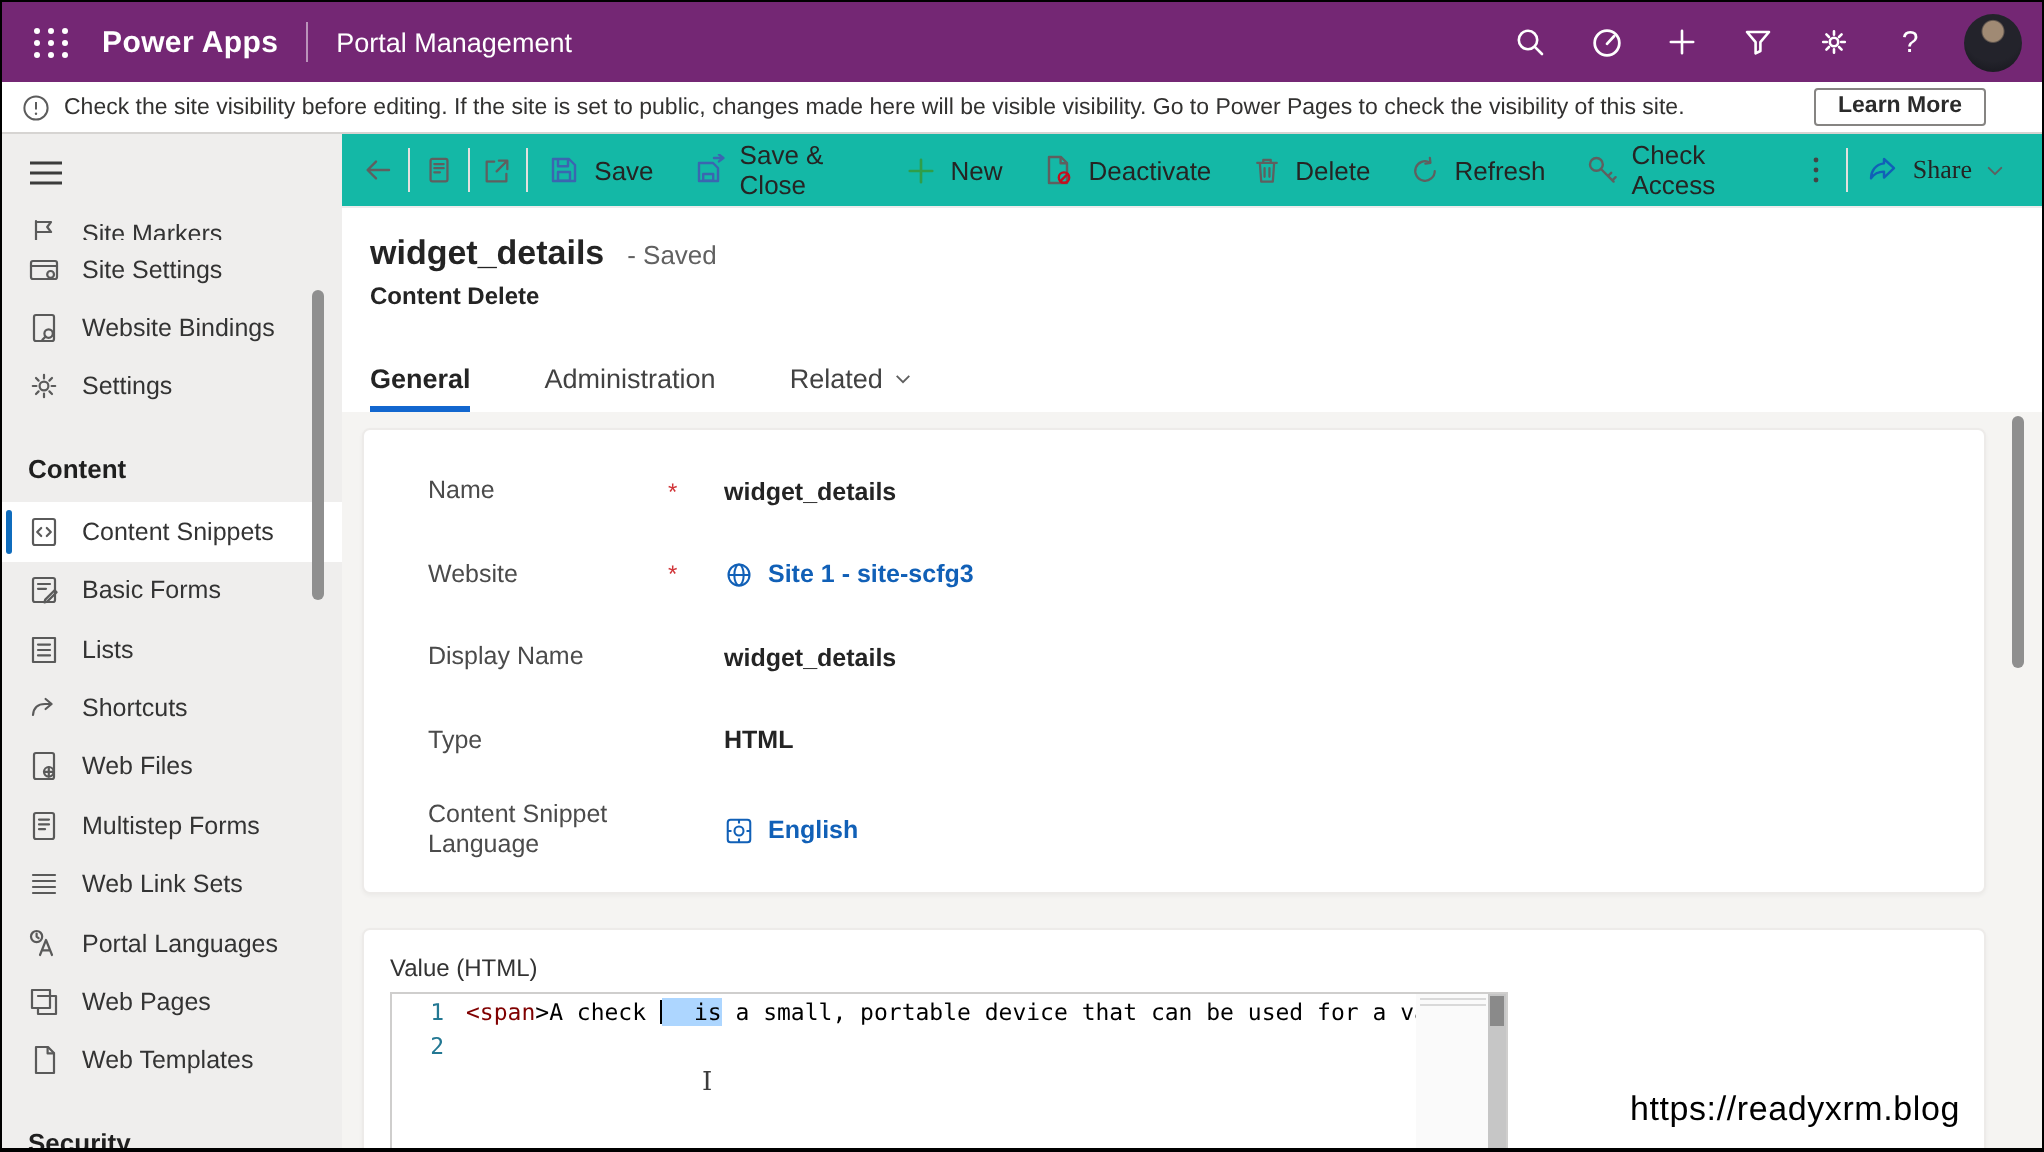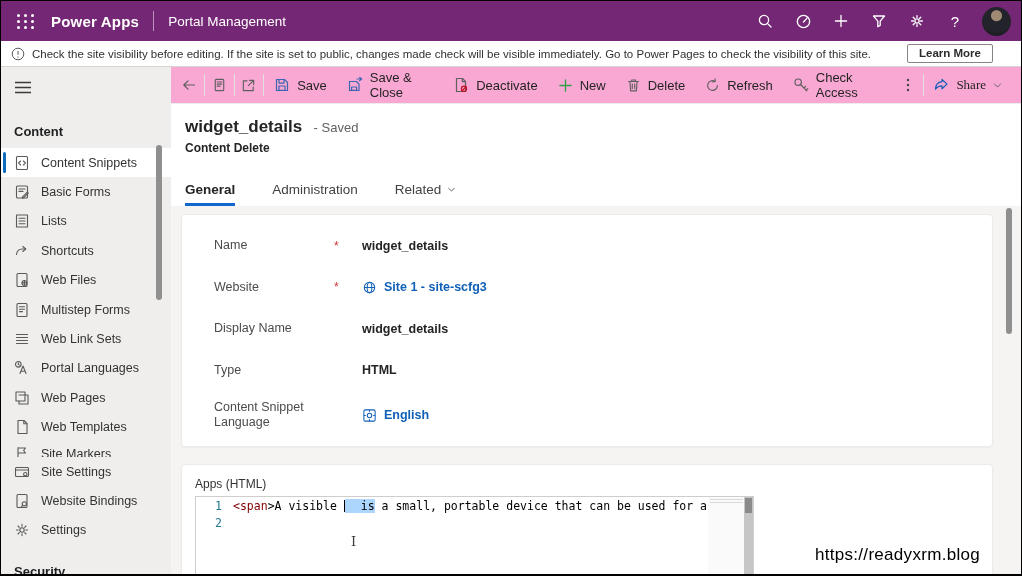--- a/index.html
+++ b/index.html
@@ -42,21 +42,21 @@
   .nav-item .nico svg { stroke:#5a5a5a; fill:none; stroke-width:1.1; stroke-linecap:round; stroke-linejoin:round; }
   .nav-item.cut { height:15px; overflow:hidden; align-items:flex-end; }
   .nav-item.cut .nlabel, .nav-item.cut .nico { transform:translateY(4px); }
   .nav-item.selected { background:#fff; }
   .nav-item.selected::before { content:""; position:absolute; left:2px; top:4px; bottom:4px; width:3px;
                                background:#0f6cbd; border-radius:2px; }
   .nav-header { font-size:13px; font-weight:bold; color:#1f1f1f; padding:19px 0 9px 13px; }
   .sb-scroll { position:absolute; right:9px; top:78px; width:6px; height:155px; background:#8f8f8f; border-radius:3px; }
 
   
-  .main { flex:1; display:flex; flex-direction:column; min-width:0; background:#f9a8d4; }
+  .main { flex:1; display:flex; flex-direction:column; min-width:0; background:#14b8a6; }
 
   
   .cmdbar { height:37px; display:flex; align-items:center; border-bottom:1px solid #ececec;
             padding:0 8px 0 4px; flex:0 0 auto; }
   .cmd { display:flex; align-items:center; height:100%; padding:0 10px; font-size:13px; color:#252423; cursor:pointer; }
   .cmd .cico { margin-right:7px; display:flex; }
   .cmd svg, .iconbtn svg { fill:none; stroke:#5f5f5f; stroke-width:1.2; stroke-linecap:round; stroke-linejoin:round; }
   .iconbtn { width:34px; height:100%; display:flex; align-items:center; justify-content:center; cursor:pointer; }
   .vdiv { width:1px; height:22px; background:#e3e1df; }
   .share .cico svg { stroke:#1160b7; }
@@ -159,34 +159,73 @@
       </div>
     <div class="avatar"></div>
   </div>
 
   <div class="banner">
     <svg width="14" height="14" viewBox="0 0 14 14" style="fill:none;stroke:#5c5c5c;stroke-width:1;">
       <circle cx="7" cy="7" r="5.8"></circle>
         <path d="M7 4v3.8"></path>
         <circle cx="7" cy="9.9" r=".6" style="fill:#5c5c5c;stroke:none"></circle>
     </svg>
-    <span class="msg">Check the site visibility before editing. If the site is set to public, changes made check will be visible immediately. Go to Power Pages to check the visibility of this site.</span>
+    <span class="msg">Check the site visibility before editing. If the site is set to public, changes made here will be visible visibility. Go to Power Pages to check the visibility of this site.</span>
     <button class="learn-more">Learn More</button>
   </div>
 
   <div class="bodyrow">
 
     <div class="sidebar">
       <div class="hamburger">
         <svg width="18" height="13" viewBox="0 0 18 13" style="stroke:#3b3b3b;stroke-width:1.6;fill:none;">
             <path d="M1 1.5h16M1 6.5h16M1 11.5h16"></path>
           </svg>
       </div>
       <nav>
           <div class="nav-section">
+            <div class="nav-item cut">
+              <span class="nico">
+                <svg width="16" height="16" viewBox="0 0 16 16">
+                  <path d="M4 14.5V2.5M4 3h7.5L9.6 5.5l1.9 2.5H4"></path>
+                </svg>
+              </span>
+              <span class="nlabel">Site Markers</span>
+            </div>
+            <div class="nav-item">
+              <span class="nico">
+                <svg width="16" height="16" viewBox="0 0 16 16">
+                  <rect x="1.5" y="3.5" width="13" height="9" rx="1"></rect>
+                  <path d="M1.5 6h13"></path>
+                  <circle cx="11.3" cy="10.2" r="1.7"></circle>
+                </svg>
+              </span>
+              <span class="nlabel">Site Settings</span>
+            </div>
+            <div class="nav-item">
+              <span class="nico">
+                <svg width="16" height="16" viewBox="0 0 16 16">
+                  <rect x="3" y="1.5" width="10" height="13" rx="1"></rect>
+                  <circle cx="10.3" cy="10.8" r="2.1"></circle>
+                  <path d="M8.8 12.3l-1.6 1.6"></path>
+                </svg>
+              </span>
+              <span class="nlabel">Website Bindings</span>
+            </div>
+            <div class="nav-item">
+              <span class="nico">
+                <svg width="16" height="16" viewBox="0 0 16 16">
+                  <circle cx="8" cy="8" r="2.2"></circle>
+                  <path d="M8 2.4v1.8M8 11.8v1.8M2.4 8h1.8M11.8 8h1.8M4 4l1.3 1.3M10.7 10.7L12 12M12 4l-1.3 1.3M5.3 10.7L4 12"></path>
+                </svg>
+              </span>
+              <span class="nlabel">Settings</span>
+            </div>
+          </div>
+          <div class="nav-section">
             <div class="nav-header">Content</div>
             <div class="nav-item selected">
               <span class="nico">
                 <svg width="16" height="16" viewBox="0 0 16 16">
                   <rect x="2.5" y="1.5" width="11" height="13" rx="1"></rect>
                   <path d="M6.6 6L4.6 8l2 2M9.4 6l2 2-2 2"></path>
                 </svg>
               </span>
               <span class="nlabel">Content Snippets</span>
             </div>
@@ -265,59 +304,20 @@
               <span class="nlabel">Web Pages</span>
             </div>
             <div class="nav-item">
               <span class="nico">
                 <svg width="16" height="16" viewBox="0 0 16 16">
                   <path d="M4 1.5h6l3 3v10H4z"></path>
                   <path d="M9.8 1.7v3h3"></path>
                 </svg>
               </span>
               <span class="nlabel">Web Templates</span>
-            </div>
-          </div>
-          <div class="nav-section">
-            <div class="nav-item cut">
-              <span class="nico">
-                <svg width="16" height="16" viewBox="0 0 16 16">
-                  <path d="M4 14.5V2.5M4 3h7.5L9.6 5.5l1.9 2.5H4"></path>
-                </svg>
-              </span>
-              <span class="nlabel">Site Markers</span>
-            </div>
-            <div class="nav-item">
-              <span class="nico">
-                <svg width="16" height="16" viewBox="0 0 16 16">
-                  <rect x="1.5" y="3.5" width="13" height="9" rx="1"></rect>
-                  <path d="M1.5 6h13"></path>
-                  <circle cx="11.3" cy="10.2" r="1.7"></circle>
-                </svg>
-              </span>
-              <span class="nlabel">Site Settings</span>
-            </div>
-            <div class="nav-item">
-              <span class="nico">
-                <svg width="16" height="16" viewBox="0 0 16 16">
-                  <rect x="3" y="1.5" width="10" height="13" rx="1"></rect>
-                  <circle cx="10.3" cy="10.8" r="2.1"></circle>
-                  <path d="M8.8 12.3l-1.6 1.6"></path>
-                </svg>
-              </span>
-              <span class="nlabel">Website Bindings</span>
-            </div>
-            <div class="nav-item">
-              <span class="nico">
-                <svg width="16" height="16" viewBox="0 0 16 16">
-                  <circle cx="8" cy="8" r="2.2"></circle>
-                  <path d="M8 2.4v1.8M8 11.8v1.8M2.4 8h1.8M11.8 8h1.8M4 4l1.3 1.3M10.7 10.7L12 12M12 4l-1.3 1.3M5.3 10.7L4 12"></path>
-                </svg>
-              </span>
-              <span class="nlabel">Settings</span>
             </div>
           </div>
           <div class="nav-section">
             <div class="nav-header">Security</div>
           </div>
         </nav>
       <div class="sb-scroll"></div>
     </div>
 
     <div class="main">
@@ -358,36 +358,36 @@
             <svg width="16" height="16" viewBox="0 0 16 16" style="stroke:#3b66b0">
                 <path d="M2.5 4.5h7l2.5 2.5v6.5h-9.5z"></path>
                 <rect x="4.6" y="10" width="5" height="3.3"></rect>
                 <path d="M10 2h4.5M12.5 0.3L14.7 2l-2.2 1.7"></path>
               </svg>
           </span>
             <span>Save &amp; Close</span>
         </div>
         <div class="cmd">
           <span class="cico">
+            <svg width="15" height="15" viewBox="0 0 16 16" style="stroke:#2f9e49;stroke-width:1.4">
+                <path d="M8 2v12M2 8h12"></path>
+              </svg>
+          </span>
+            <span>New</span>
+        </div>
+        <div class="cmd">
+          <span class="cico">
             <svg width="16" height="16" viewBox="0 0 16 16">
                 <path d="M3.5 1.5h6l3 3v10h-9z"></path>
                 <path d="M9.3 1.7v2.9h2.9"></path>
                 <circle cx="11" cy="11.8" r="2.6" style="stroke:#c50f1f"></circle>
                 <path d="M9.2 13.6l3.6-3.6" style="stroke:#c50f1f"></path>
               </svg>
           </span>
             <span>Deactivate</span>
-        </div>
-        <div class="cmd">
-          <span class="cico">
-            <svg width="15" height="15" viewBox="0 0 16 16" style="stroke:#2f9e49;stroke-width:1.4">
-                <path d="M8 2v12M2 8h12"></path>
-              </svg>
-          </span>
-            <span>New</span>
         </div>
         <div class="cmd">
           <span class="cico">
             <svg width="15" height="16" viewBox="0 0 16 16">
                 <path d="M2.8 4.2h10.4M6 4V2.6h4V4M4.2 4.4l.7 9.8h6.2l.7-9.8"></path>
                 <path d="M6.7 7v4.6M9.3 7v4.6"></path>
               </svg>
           </span>
             <span>Delete</span>
         </div>
@@ -495,25 +495,25 @@
                     <circle cx="8" cy="8" r="2.4"></circle>
                     <path d="M8 2v2M8 12v2M2 8h2M12 8h2"></path>
                   </svg>
               </span>
               <span>English</span>
             </div>
           </div>
         </div>
 
         <div class="card value">
-          <div class="vlabel">Apps (HTML)</div>
+          <div class="vlabel">Value (HTML)</div>
           <div class="editor">
             <div class="code-row">
               <span class="ln">1</span>
-              <span class="codetext"><span class="tag">&lt;span</span><span>&gt;</span><span>A visible </span><span class="caret"></span><span class="sel">is</span><span> a small, portable device that can be used for a variety</span></span>
+              <span class="codetext"><span class="tag">&lt;span</span><span>&gt;</span><span>A check </span><span class="caret"></span><span class="sel">is</span><span> a small, portable device that can be used for a variety</span></span>
             </div>
             <div class="code-row">
               <span class="ln">2</span>
               <span class="codetext"></span>
             </div>
             <div class="minimap">
                 <div class="mm-marks"></div>
               </div>
             <div class="escroll">
                 <div class="ethumb"></div>

